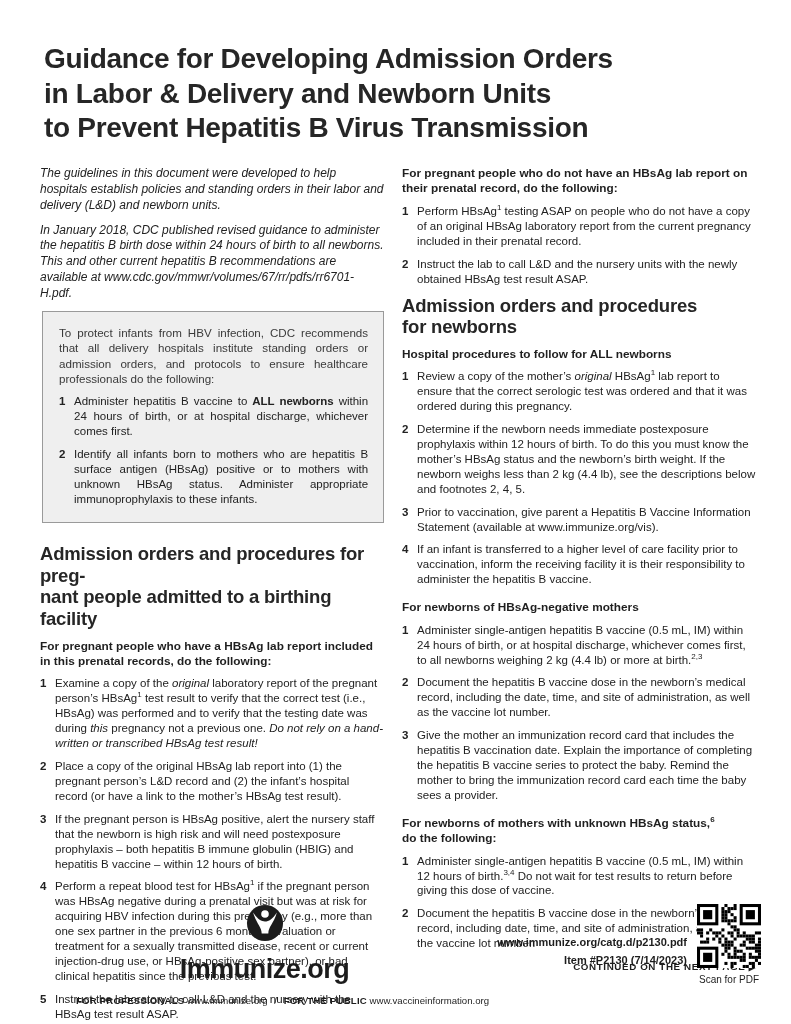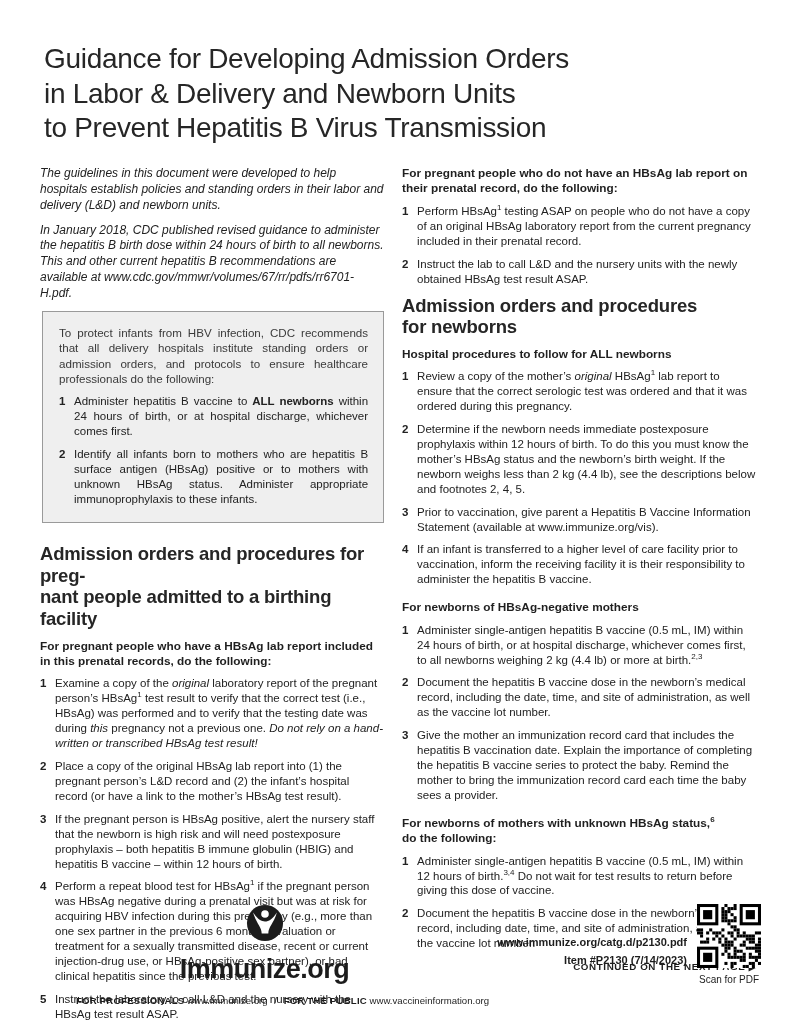--- a/index.html
+++ b/index.html
@@ -4,21 +4,21 @@
 <style>
   * { margin:0; padding:0; box-sizing:border-box; }
   html,body { background:#888; }
   body { display:flex; justify-content:center; }
   .page {
     position:relative; width:791px; height:1024px; background:#ffffff;
     font-family:"Liberation Sans", sans-serif; color:#2a2a2a; overflow:hidden;
   }
   .title {
     margin:42px 40px 0 44px; font-size:28px; line-height:1.24;
-    font-weight:400; color:#262626; letter-spacing:-0.3px;
+    font-weight:700; color:#262626; letter-spacing:-0.3px;
   }
   .columns { display:flex; gap:18px; margin:20px 34px 0 40px; }
   .col-left  { width:349px; }
   .col-right { width:360px; }
 
   .intro p { font-style:italic; font-size:12px; line-height:1.32; margin-bottom:9px; color:#222; }
 
   .graybox {
     background:#efefef; border:1px solid #9a9a9a; margin:8px 0 20px 2px;
     padding:13px 15px 13px 16px; font-size:11.6px; line-height:1.33; color:#3a3a3a;

